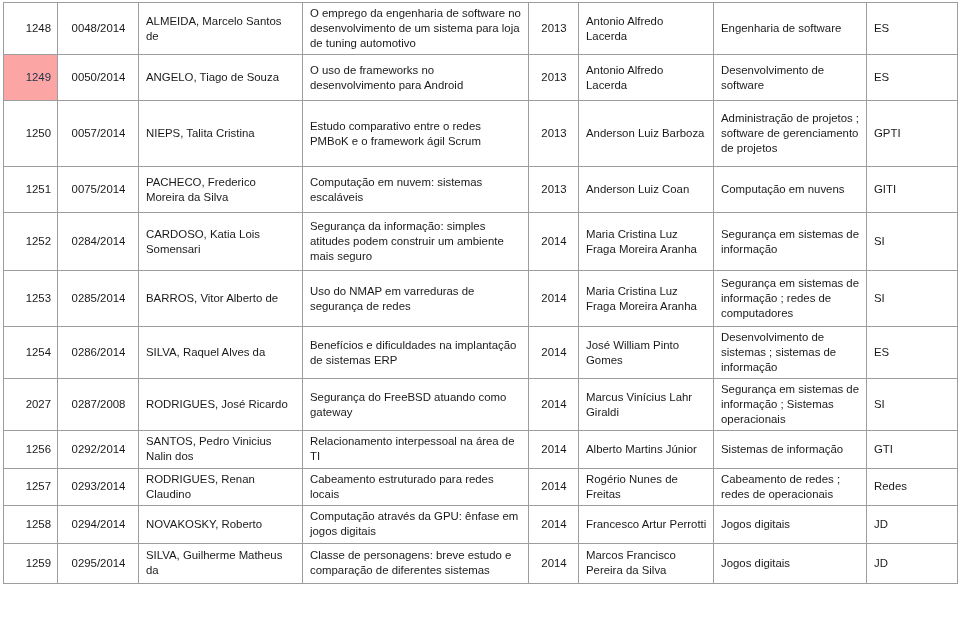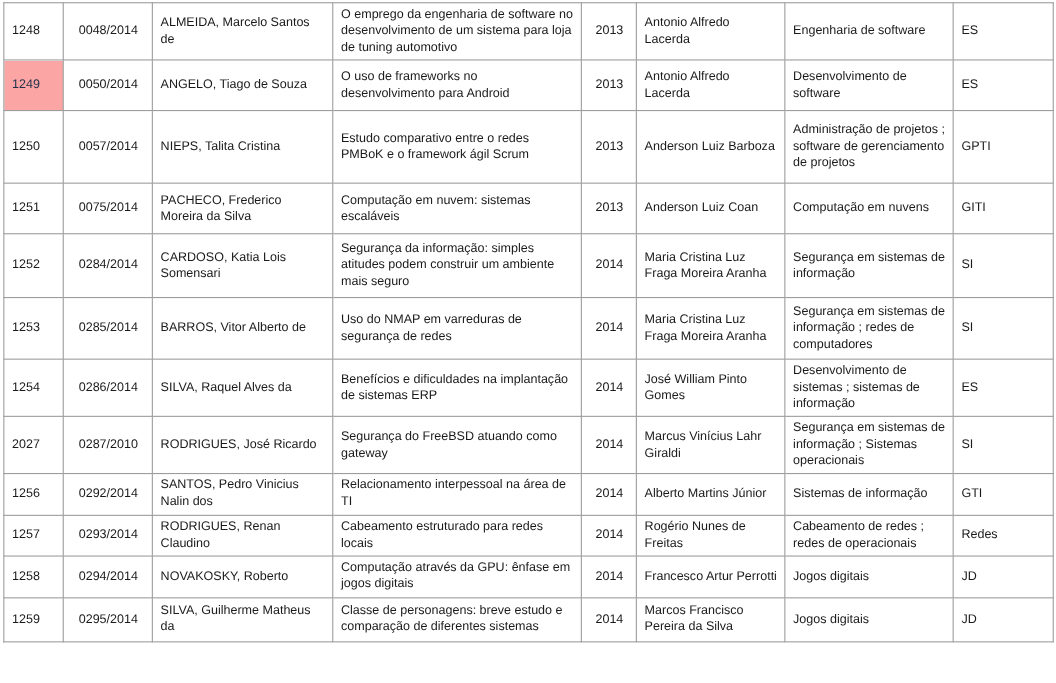--- a/index.html
+++ b/index.html
@@ -37,21 +37,21 @@
   
   col.c-id     { width: 54px; }
   col.c-code   { width: 81px; }
   col.c-author { width: 164px; }
   col.c-title  { width: 226px; }
   col.c-year   { width: 50px; }
   col.c-advisor{ width: 135px; }
   col.c-subject{ width: 153px; }
   col.c-area   { width: 91px; }
 
-  td.id      { text-align: left; }
+  td.id      { text-align: right; }
   td.code    { text-align: center; white-space: nowrap; }
   td.year    { text-align: center; }
   td.author,
   td.title,
   td.advisor,
   td.subject,
   td.area    { text-align: left; }
 
   td.selected {
     background: #fca5a5;
@@ -256,21 +256,21 @@
           </td>
           <td class="area">
             <span class="cell-text">ES</span>
           </td>
         </tr>
         <tr style="height: 52px;">
           <td class="id">
             <span class="cell-text">2027</span>
           </td>
           <td class="code">
-            <span class="cell-text">0287/2010</span>
+            <span class="cell-text">0287/2008</span>
           </td>
           <td class="author">
             <span class="cell-text">RODRIGUES, José Ricardo</span>
           </td>
           <td class="title">
             <span class="cell-text">Segurança do FreeBSD atuando como gateway</span>
           </td>
           <td class="year">
             <span class="cell-text">2014</span>
           </td>

